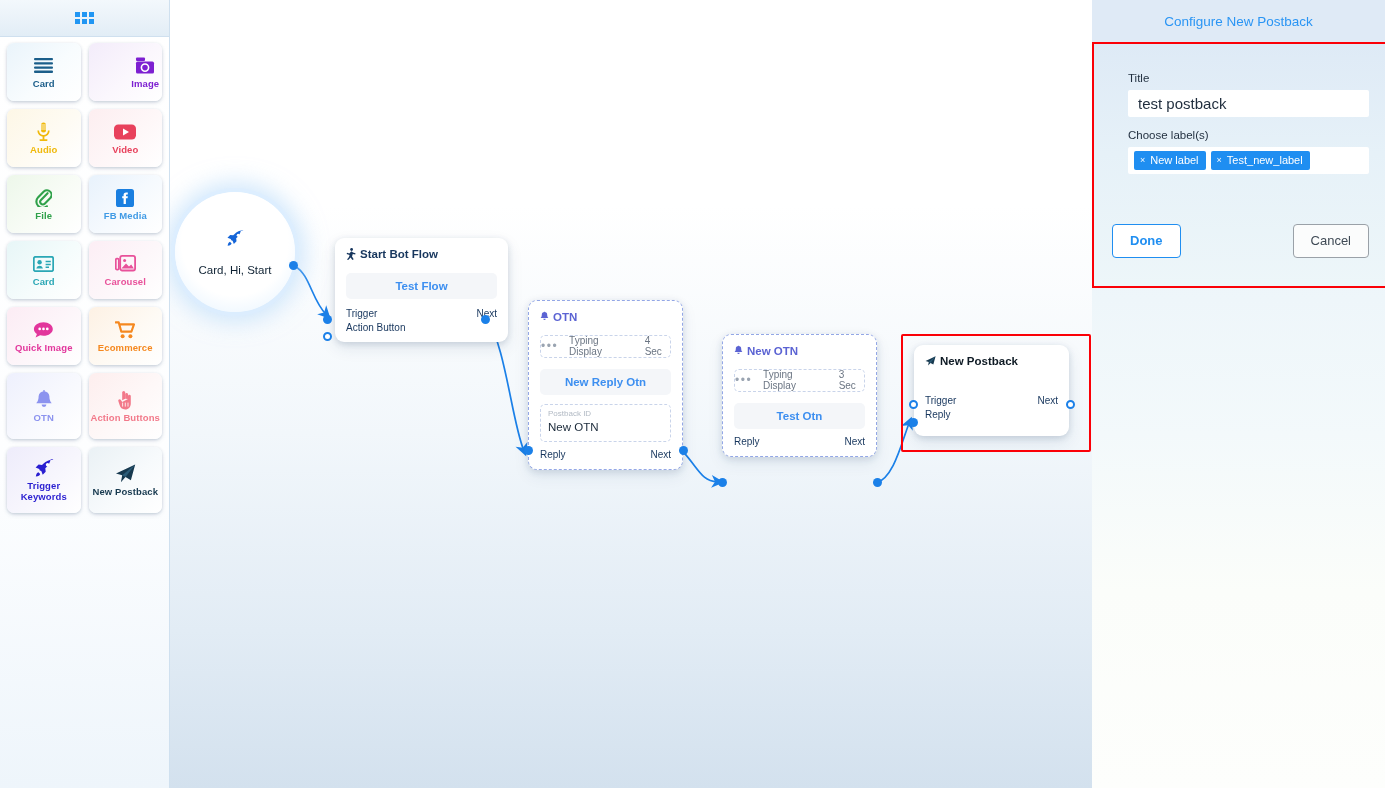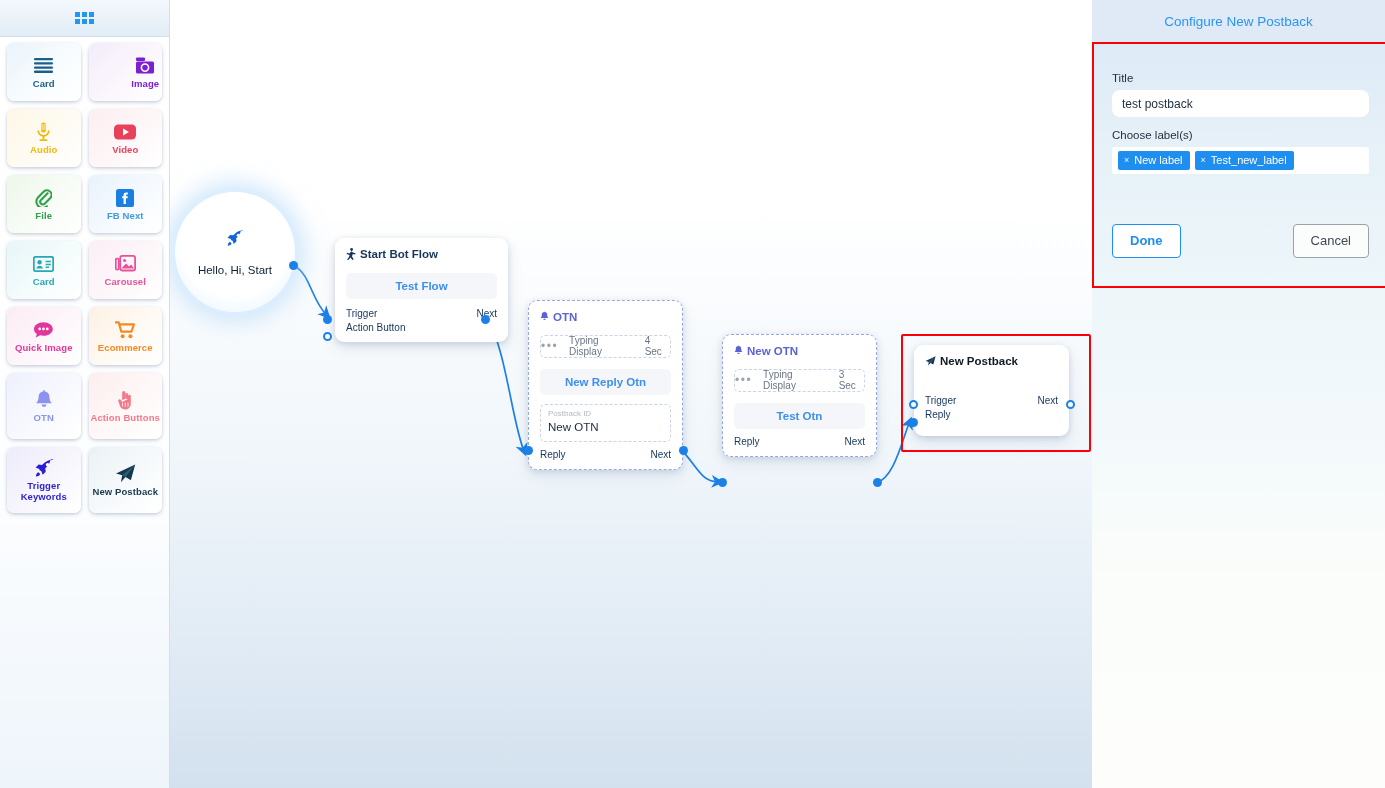--- a/index.html
+++ b/index.html
@@ -169,29 +169,29 @@
     display: flex; align-items: center; justify-content: center;
     background: #dfeaf6;
   }
   .rpanel-head .rtitle { font-size: 13.5px; color: #2a95f4; }
   .rpanel-body {
     border: 2px solid #fb0007;
     border-left: 2px solid #fb0007;
     border-right: none;
     background: linear-gradient(to bottom,#deeaf6 0%,#e6f1f8 45%,#edf6f9 100%);
     height: 246px;
-    padding: 28px 16px 0 18px;
+    padding: 28px 16px 0 34px;
     position: relative;
   }
   .flabel { font-size: 11.5px; color: #1f2d3d; margin-bottom: 6px; }
   .tinput {
     width: 100%; height: 27px;
     background: #ffffff;
-    border: none; border-radius: 8px;
-    font-size: 12px; color: #1f2d3d;
+    border: none; border-radius: 2px;
+    font-size: 15px; color: #1f2d3d;
     padding: 0 10px;
     font-family: "Liberation Sans", sans-serif;
     outline: none;
   }
   .spacer10 { height: 12px; }
   .labelbox {
     width: 100%; min-height: 27px;
     background: #ffffff; border-radius: 2px;
     display: flex; align-items: center; gap: 5px;
     padding: 3px 6px;
@@ -301,21 +301,21 @@
         <span class="tlabel" style="color:#2fa14a">File</span>
       </div>
 
       <div class="tile bg-fb">
         <span class="ico">
           <svg width="18" height="18" viewBox="0 0 18 18">
               <rect width="18" height="18" rx="2.6" fill="#1a7fe0"></rect>
               <path d="M11.6 9.2h-1.7V15H7.6V9.2H6.2V7.3h1.4V6.1c0-1.6.7-2.6 2.6-2.6h1.6v1.9h-1c-.6 0-.8.2-.8.8v1.1h1.8z" fill="#ffffff"></path>
             </svg>
         </span>
-        <span class="tlabel" style="color:#3f9ae5">FB Next</span>
+        <span class="tlabel" style="color:#3f9ae5">FB Media</span>
       </div>
 
       <div class="tile bg-card">
         <span class="ico">
           <svg width="21" height="16" viewBox="0 0 21 16">
               <rect x="0.8" y="0.8" width="19.4" height="14.4" rx="1.8" fill="none" stroke="#2aa7b5" stroke-width="1.8"></rect>
               <circle cx="6.6" cy="6.2" r="2.2" fill="#2aa7b5"></circle>
               <path d="M3.3 12.4c.6-1.9 2-2.6 3.3-2.6s2.7.7 3.3 2.6z" fill="#2aa7b5"></path>
               <g stroke="#2aa7b5" stroke-width="1.5">
                 <line x1="12.6" y1="5.4" x2="17.8" y2="5.4"></line>
@@ -434,21 +434,21 @@
     </svg>
 
     <div class="start-bubble">
       <span class="rocket">
         <svg width="18" height="17" viewBox="0 0 20 19">
             <path d="M19.3 0.4c-3.7.1-7.4 1.6-10 4.3l-1.3 1.3-3.4-.4-3 3 3.6 1.4.6 1.5 1.5.6 1.4 3.6 3-3-.4-3.4 1.3-1.3c2.7-2.6 4.2-6.3 4.3-10z" fill="#1565d8"></path>
             <circle cx="13.6" cy="5.8" r="1.7" fill="#ffffff"></circle>
             <path d="M4.4 13.2c-1.3.4-2.3 1.7-2.6 4.4 2.7-.3 4-1.3 4.4-2.6z" fill="#1565d8"></path>
           </svg>
       </span>
-      <span class="kw">Hello, Hi, Start</span>
+      <span class="kw">Card, Hi, Start</span>
     </div>
     <div class="dot" style="left:119px; top:261px;"></div>
 
     <div class="node" style="left:158px; top:238px; width:180px;padding-left:7px;">
       <div class="node-card">
         <div class="node-title blue">
           <span class="ti">
             <svg width="10" height="12" viewBox="0 0 10 12">
                 <circle cx="5.6" cy="1.5" r="1.4" fill="#17365d"></circle>
                 <path d="M5.4 3.2 L3.3 5.4 L1.1 4.8 L0.6 6.1 L3.6 7.1 L3.0 9.0 L1.0 11.4 L2.2 12 L4.6 9.4 L6.4 12 L7.7 11.3 L6.0 8.4 L6.8 6.1 L9.2 6.6 L9.5 5.3 L7.0 4.6 Z" fill="#17365d"></path>

